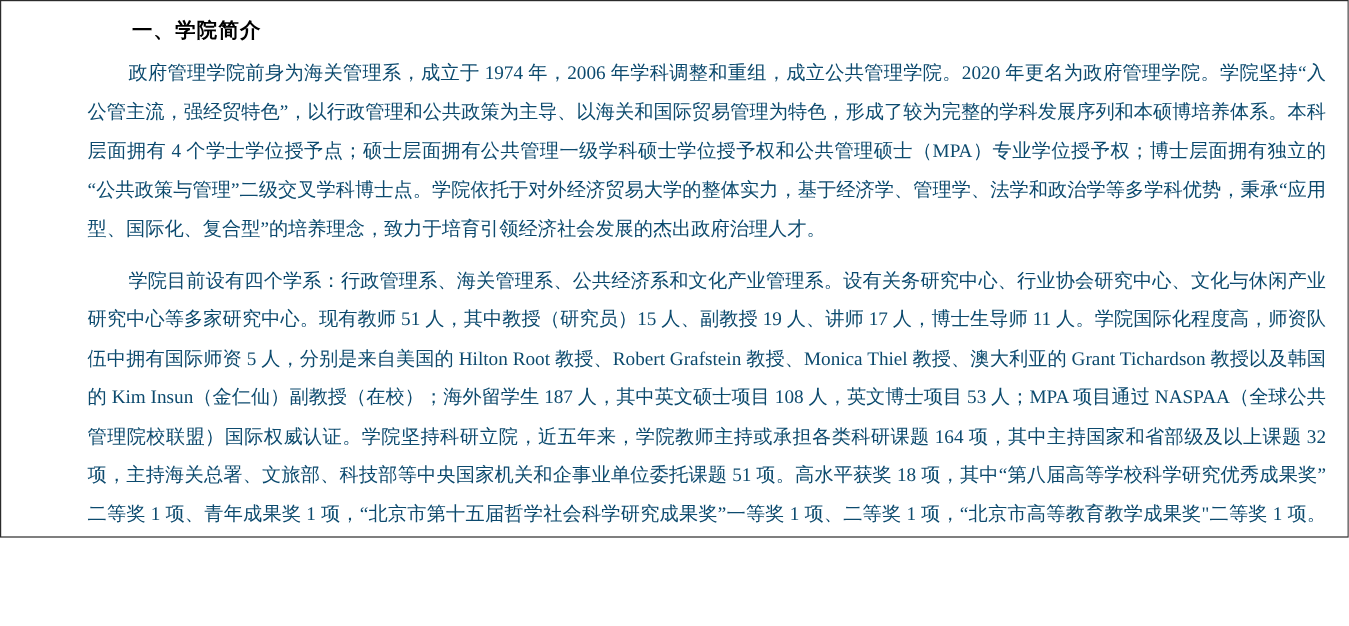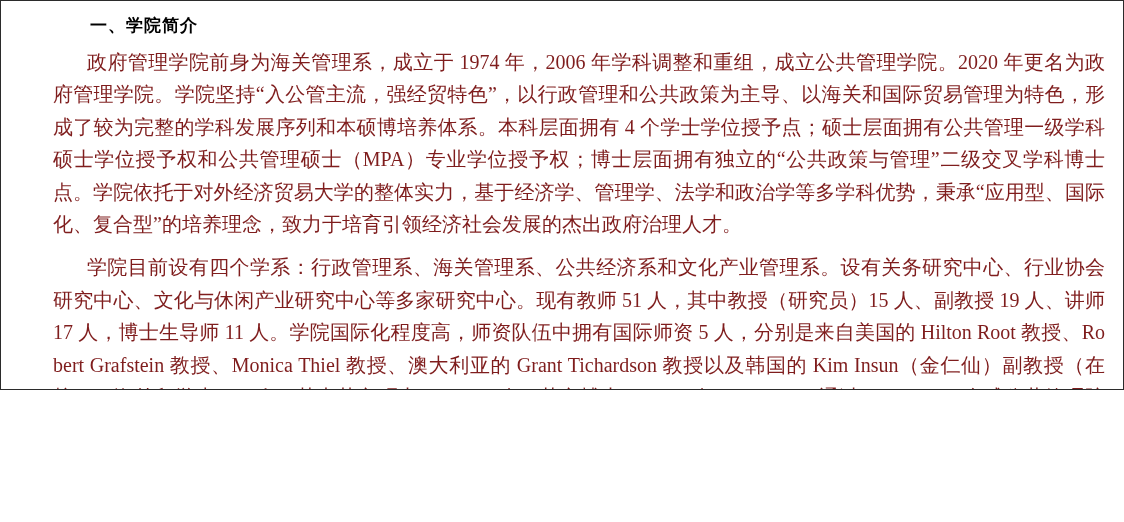--- a/index.html
+++ b/index.html
@@ -9,46 +9,46 @@
   }
   body {
     width: 1124px;
     height: 522px;
     overflow: hidden;
     font-family: "Liberation Serif", "DejaVu Serif", serif;
   }
   .page {
     box-sizing: border-box;
     width: 1124px;
-    height: 390px;
+    height: 448px;
     background: #ffffff;
     border: 1px solid #2b2b2b;
-    padding: 13px 18px 0 52px;
+    padding: 13px 18px 0 72px;
     color: #1c1c1c;
     position: relative;
     overflow: hidden;
   }
   .section-heading {
     font-family: "Liberation Sans", "DejaVu Sans", sans-serif;
     font-size: 17px;
     font-weight: 700;
     color: #000000;
     margin: 0 0 8px 0;
     padding-left: 37px;
     line-height: 24px;
     letter-spacing: 1px;
   }
   .body-paragraph {
-    font-size: 20px;
+    font-size: 16px;
     line-height: 32.4px;
     text-align: justify;
     text-justify: inter-ideograph;
     text-indent: 34px;
     margin: 0 0 11px 0;
-    color: #7f1d1d;
+    color: #0c4a6e;
     word-break: break-all;
   }
 </style>
 </head>
 <body>
 
 <div class="page">
   <h2 class="section-heading">一、学院简介</h2>
   <p class="body-paragraph">政府管理学院前身为海关管理系，成立于 1974 年，2006 年学科调整和重组，成立公共管理学院。2020 年更名为政府管理学院。学院坚持“入公管主流，强经贸特色”，以行政管理和公共政策为主导、以海关和国际贸易管理为特色，形成了较为完整的学科发展序列和本硕博培养体系。本科层面拥有 4 个学士学位授予点；硕士层面拥有公共管理一级学科硕士学位授予权和公共管理硕士（MPA）专业学位授予权；博士层面拥有独立的“公共政策与管理”二级交叉学科博士点。学院依托于对外经济贸易大学的整体实力，基于经济学、管理学、法学和政治学等多学科优势，秉承“应用型、国际化、复合型”的培养理念，致力于培育引领经济社会发展的杰出政府治理人才。</p>
   <p class="body-paragraph">学院目前设有四个学系：行政管理系、海关管理系、公共经济系和文化产业管理系。设有关务研究中心、行业协会研究中心、文化与休闲产业研究中心等多家研究中心。现有教师 51 人，其中教授（研究员）15 人、副教授 19 人、讲师 17 人，博士生导师 11 人。学院国际化程度高，师资队伍中拥有国际师资 5 人，分别是来自美国的 Hilton Root 教授、Robert Grafstein 教授、Monica Thiel 教授、澳大利亚的 Grant Tichardson 教授以及韩国的 Kim Insun（金仁仙）副教授（在校）；海外留学生 187 人，其中英文硕士项目 108 人，英文博士项目 53 人；MPA 项目通过 NASPAA（全球公共管理院校联盟）国际权威认证。学院坚持科研立院，近五年来，学院教师主持或承担各类科研课题 164 项，其中主持国家和省部级及以上课题 32 项，主持海关总署、文旅部、科技部等中央国家机关和企事业单位委托课题 51 项。高水平获奖 18 项，其中“第八届高等学校科学研究优秀成果奖”二等奖 1 项、青年成果奖 1 项，“北京市第十五届哲学社会科学研究成果奖”一等奖 1 项、二等奖 1 项，“北京市高等教育教学成果奖"二等奖 1 项。公开发表高质量学术论文 435 余篇，出版著作及教材 48 部。撰写的研究报告获党和国家领导人批示 8 篇。政府管理学院学术学位硕士研究生设有 6 个招生专业：行政管理、海关管理、公共经济管理、教育经济与管理、文化产业管理以及社会保障。专业硕士公共管理（MPA）</p>

